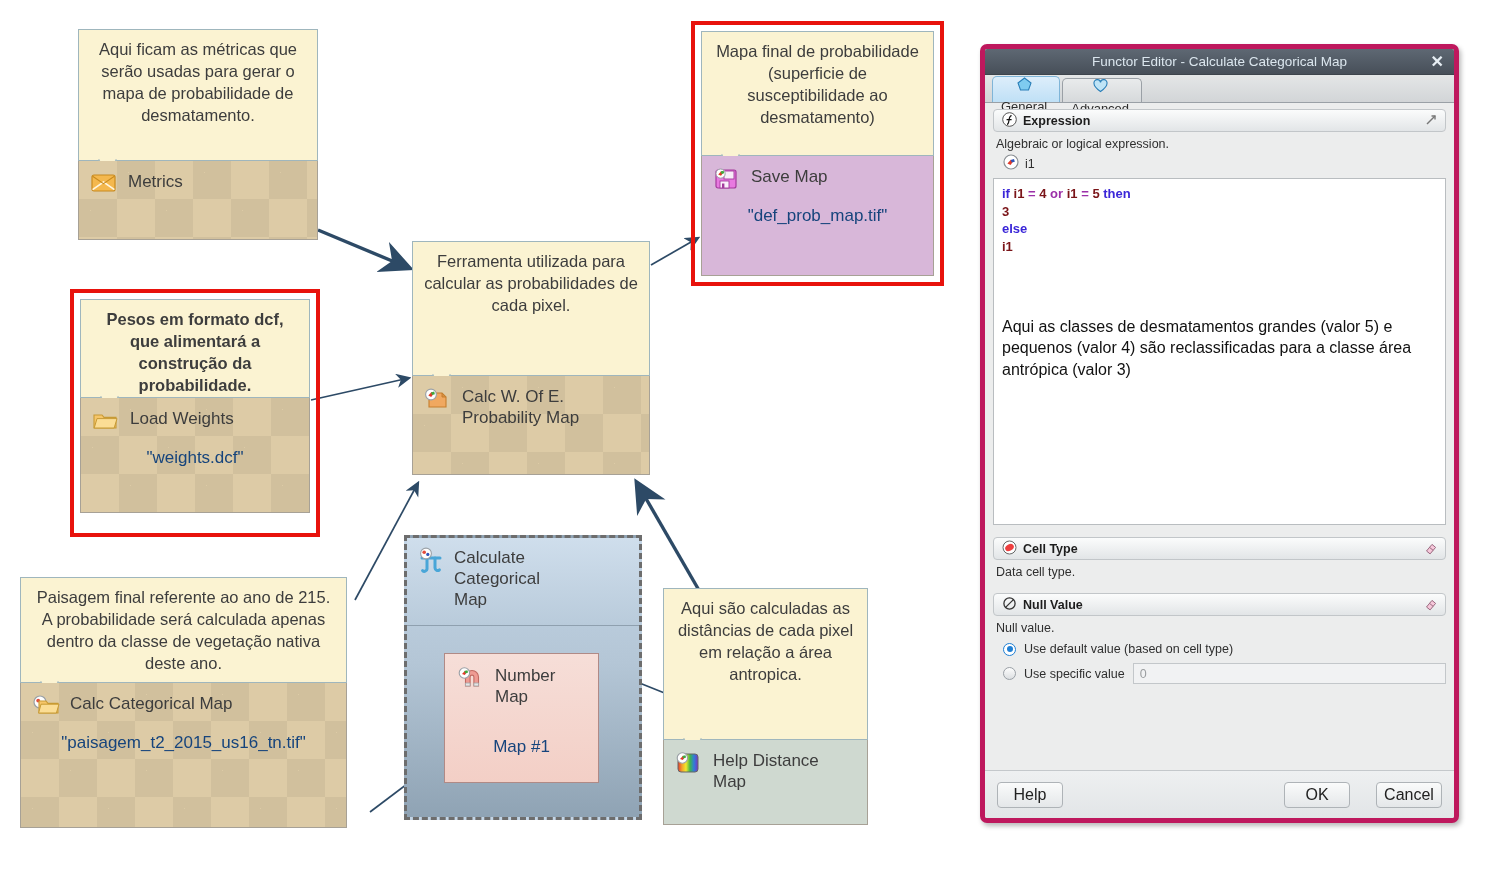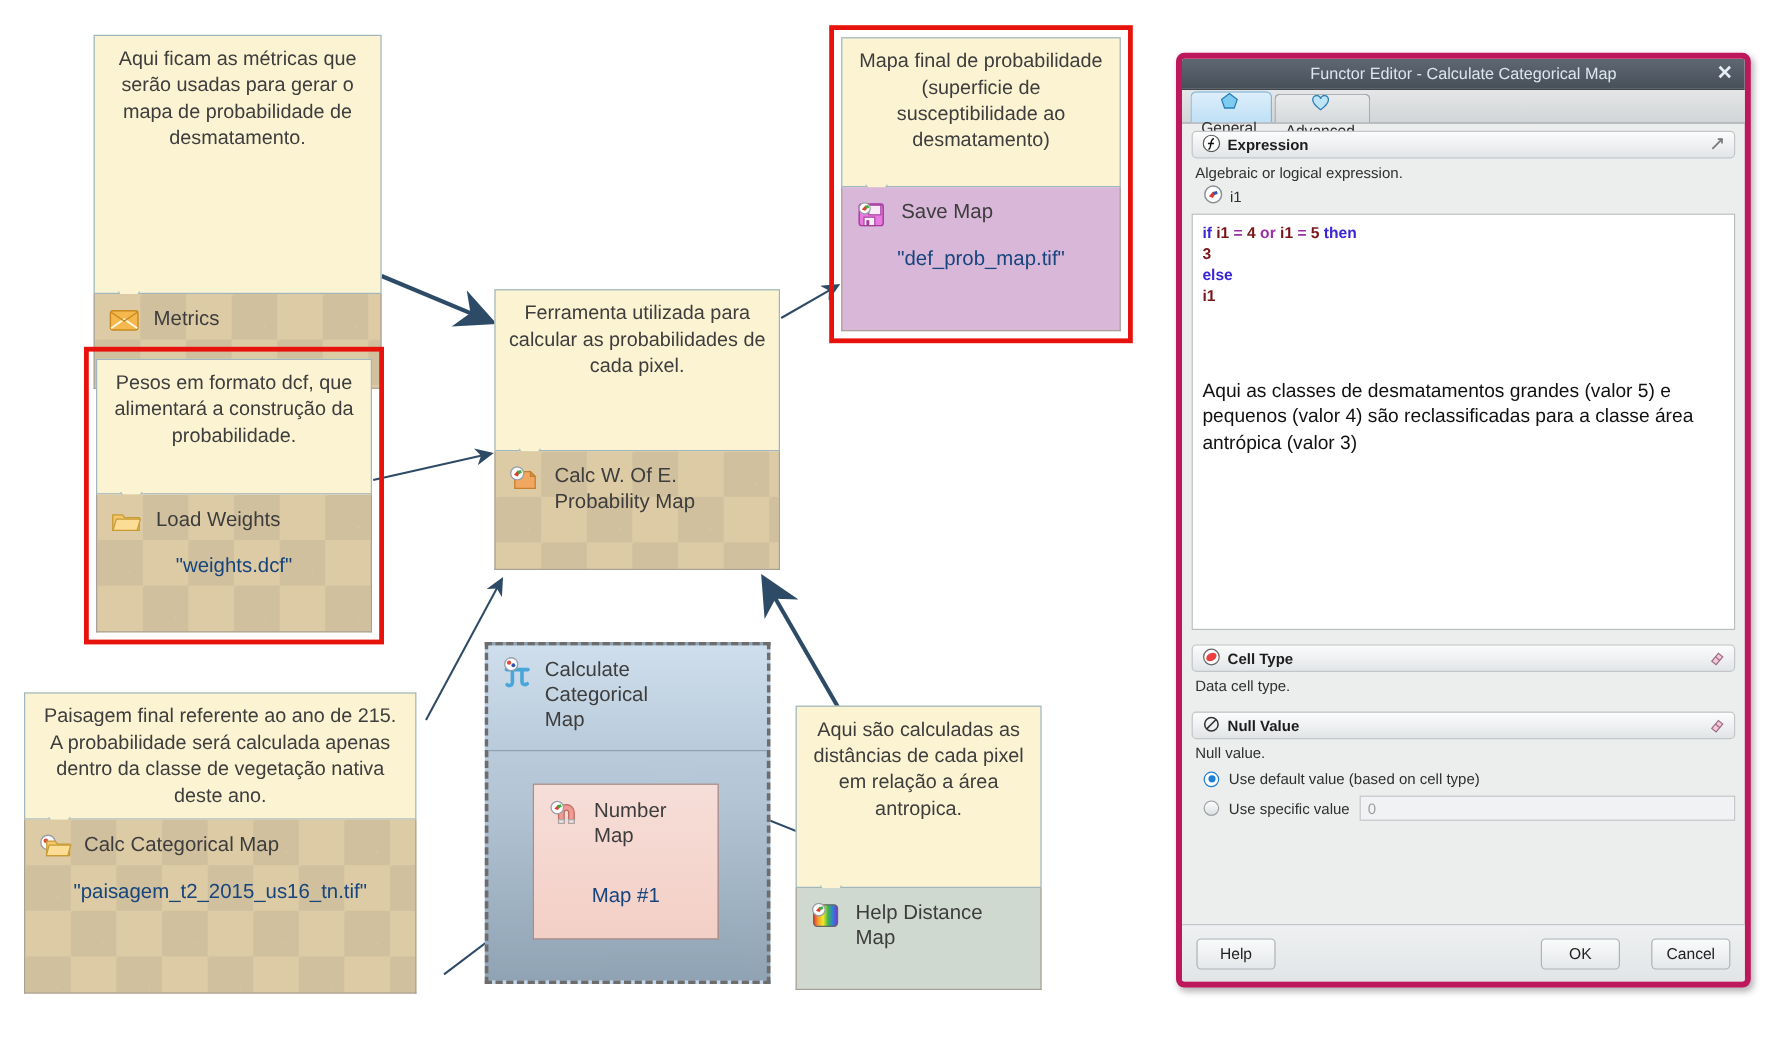--- a/index.html
+++ b/index.html
@@ -105,21 +105,21 @@
   .radio.on:after{content:"";position:absolute;left:2.5px;top:2.5px;width:6px;height:6px;
     border-radius:50%;background:#1f7fd4;}
   .txtfield{box-sizing:border-box;height:21px;flex:1;border:1px solid #c3c7ca;
     background:#f1f2f3;display:flex;align-items:center;padding:0 6px;color:#9b9ea0;font-size:12.5px;}
 
   .footer{position:absolute;left:0;right:0;bottom:0;height:48px;box-sizing:border-box;
     border-top:1px solid #c4c8cb;background:linear-gradient(180deg,#eef0f1 0%,#e2e5e7 100%);
     display:flex;align-items:center;padding:0 12px;}
   .btn{box-sizing:border-box;min-width:66px;height:26px;border:1px solid #aeb3b7;border-radius:4px;
     background:linear-gradient(180deg,#fafbfb 0%,#e4e7e9 100%);
-    font-size:13px;color:#212121;display:flex;align-items:center;justify-content:center;cursor:pointer;}
+    font-size:16px;color:#212121;display:flex;align-items:center;justify-content:center;cursor:pointer;}
   .spacer{flex:1;}
 </style>
 </head>
 <body>
 
 <div id="diagram">
 
   <svg id="wires" viewBox="0 0 980 872">
     <defs>
       <marker id="ah" markerWidth="9" markerHeight="9" refX="7.5" refY="4.2" orient="auto">
@@ -139,42 +139,42 @@
     <line x1="700" y1="592" x2="637" y2="483" stroke="#2d4a66" stroke-width="3.4" marker-end="url(#ahT)"></line>
 
     <line x1="651" y1="265" x2="698" y2="238" stroke="#2d4a66" stroke-width="1.7" marker-end="url(#ah)"></line>
 
     <line x1="370" y1="812" x2="472" y2="735" stroke="#2d4a66" stroke-width="1.7" marker-end="url(#ah)"></line>
 
     <line x1="632" y1="680" x2="712" y2="712" stroke="#2d4a66" stroke-width="1.7" marker-end="url(#ah)"></line>
   </svg>
 
   <div class="node" style="left:78px;top:29px;width:240px;">
-    <div class="note" style="height:216px;">
+    <div class="note" style="height:132px;">
       <span>Aqui ficam as métricas que serão usadas para gerar o mapa de probabilidade de desmatamento.</span>
       <span class="notch"></span>
     </div>
     <div class="body tan" style="height:79px;">
       <div class="checker"></div>
       <div class="row">
         <span class="ic">
           <svg width="30" height="26" viewBox="0 0 30 26">
             <rect x="3" y="6" width="23" height="16" rx="2" fill="#f4b84e" stroke="#c88a1e" stroke-width="1.2"></rect>
             <path d="M3.6 20.6 L14.5 13 L25.4 20.6" fill="none" stroke="#fff6e0" stroke-width="1.6"></path>
             <path d="M3.6 7.2 L14.5 14.6 L25.4 7.2" fill="none" stroke="#c88a1e" stroke-width="1.1"></path>
           </svg>
         </span>
         <span class="ttl">Metrics</span>
       </div>
     </div>
   </div>
 
   <div class="redframe" style="left:70px;top:289px;width:250px;height:248px;"></div>
   <div class="node" style="left:80px;top:299px;width:230px;">
-    <div class="note" style="height:113px;">
+    <div class="note" style="height:99px;font-weight:bold;">
       <span>Pesos em formato dcf, que alimentará a construção da probabilidade.</span>
       <span class="notch"></span>
     </div>
     <div class="body tan" style="height:115px;">
       <div class="checker"></div>
       <div class="row">
         <span class="ic">
           <svg width="30" height="26" viewBox="0 0 30 26">
             <path d="M5 17 a5.2 5.2 0 0 1 10.4 0 z" fill="#9aa0a6" stroke="#6c7278" stroke-width="1"></path>
             <path d="M3 9 h8 l2 2.4 h12 v10.6 H3 z" fill="#f6c66a" stroke="#c79a34" stroke-width="1.1"></path>

